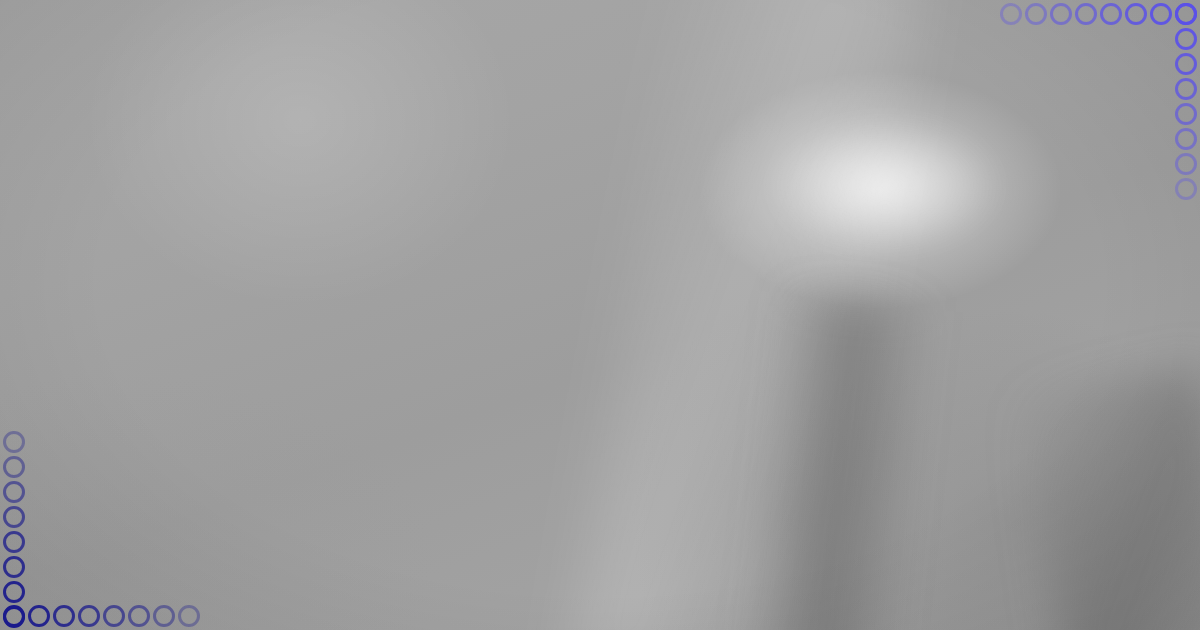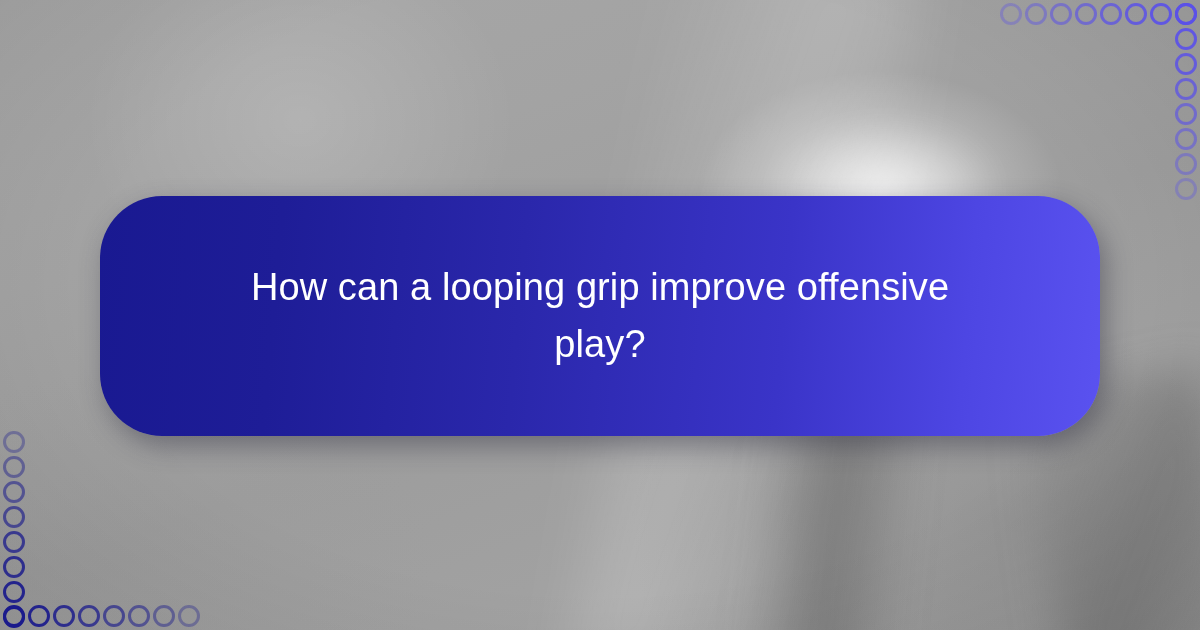--- a/index.html
+++ b/index.html
@@ -166,17 +166,14 @@
       <div class="dot" style="color: rgb(26, 26, 140); opacity: 1;"></div>
       <div class="dot" style="color: rgb(26, 26, 140); opacity: 0.92;"></div>
       <div class="dot" style="color: rgb(26, 26, 140); opacity: 0.84;"></div>
       <div class="dot" style="color: rgb(26, 26, 140); opacity: 0.74;"></div>
       <div class="dot" style="color: rgb(26, 26, 140); opacity: 0.64;"></div>
       <div class="dot" style="color: rgb(26, 26, 140); opacity: 0.54;"></div>
       <div class="dot" style="color: rgb(26, 26, 140); opacity: 0.44;"></div>
       <div class="dot" style="color: rgb(26, 26, 140); opacity: 0.34;"></div>
     </div>
 
-  <div id="question-card">
-    <div id="question-text">How can a looping grip improve offensive play?</div>
-  </div>
 
 </div>
 
 </body></html>

